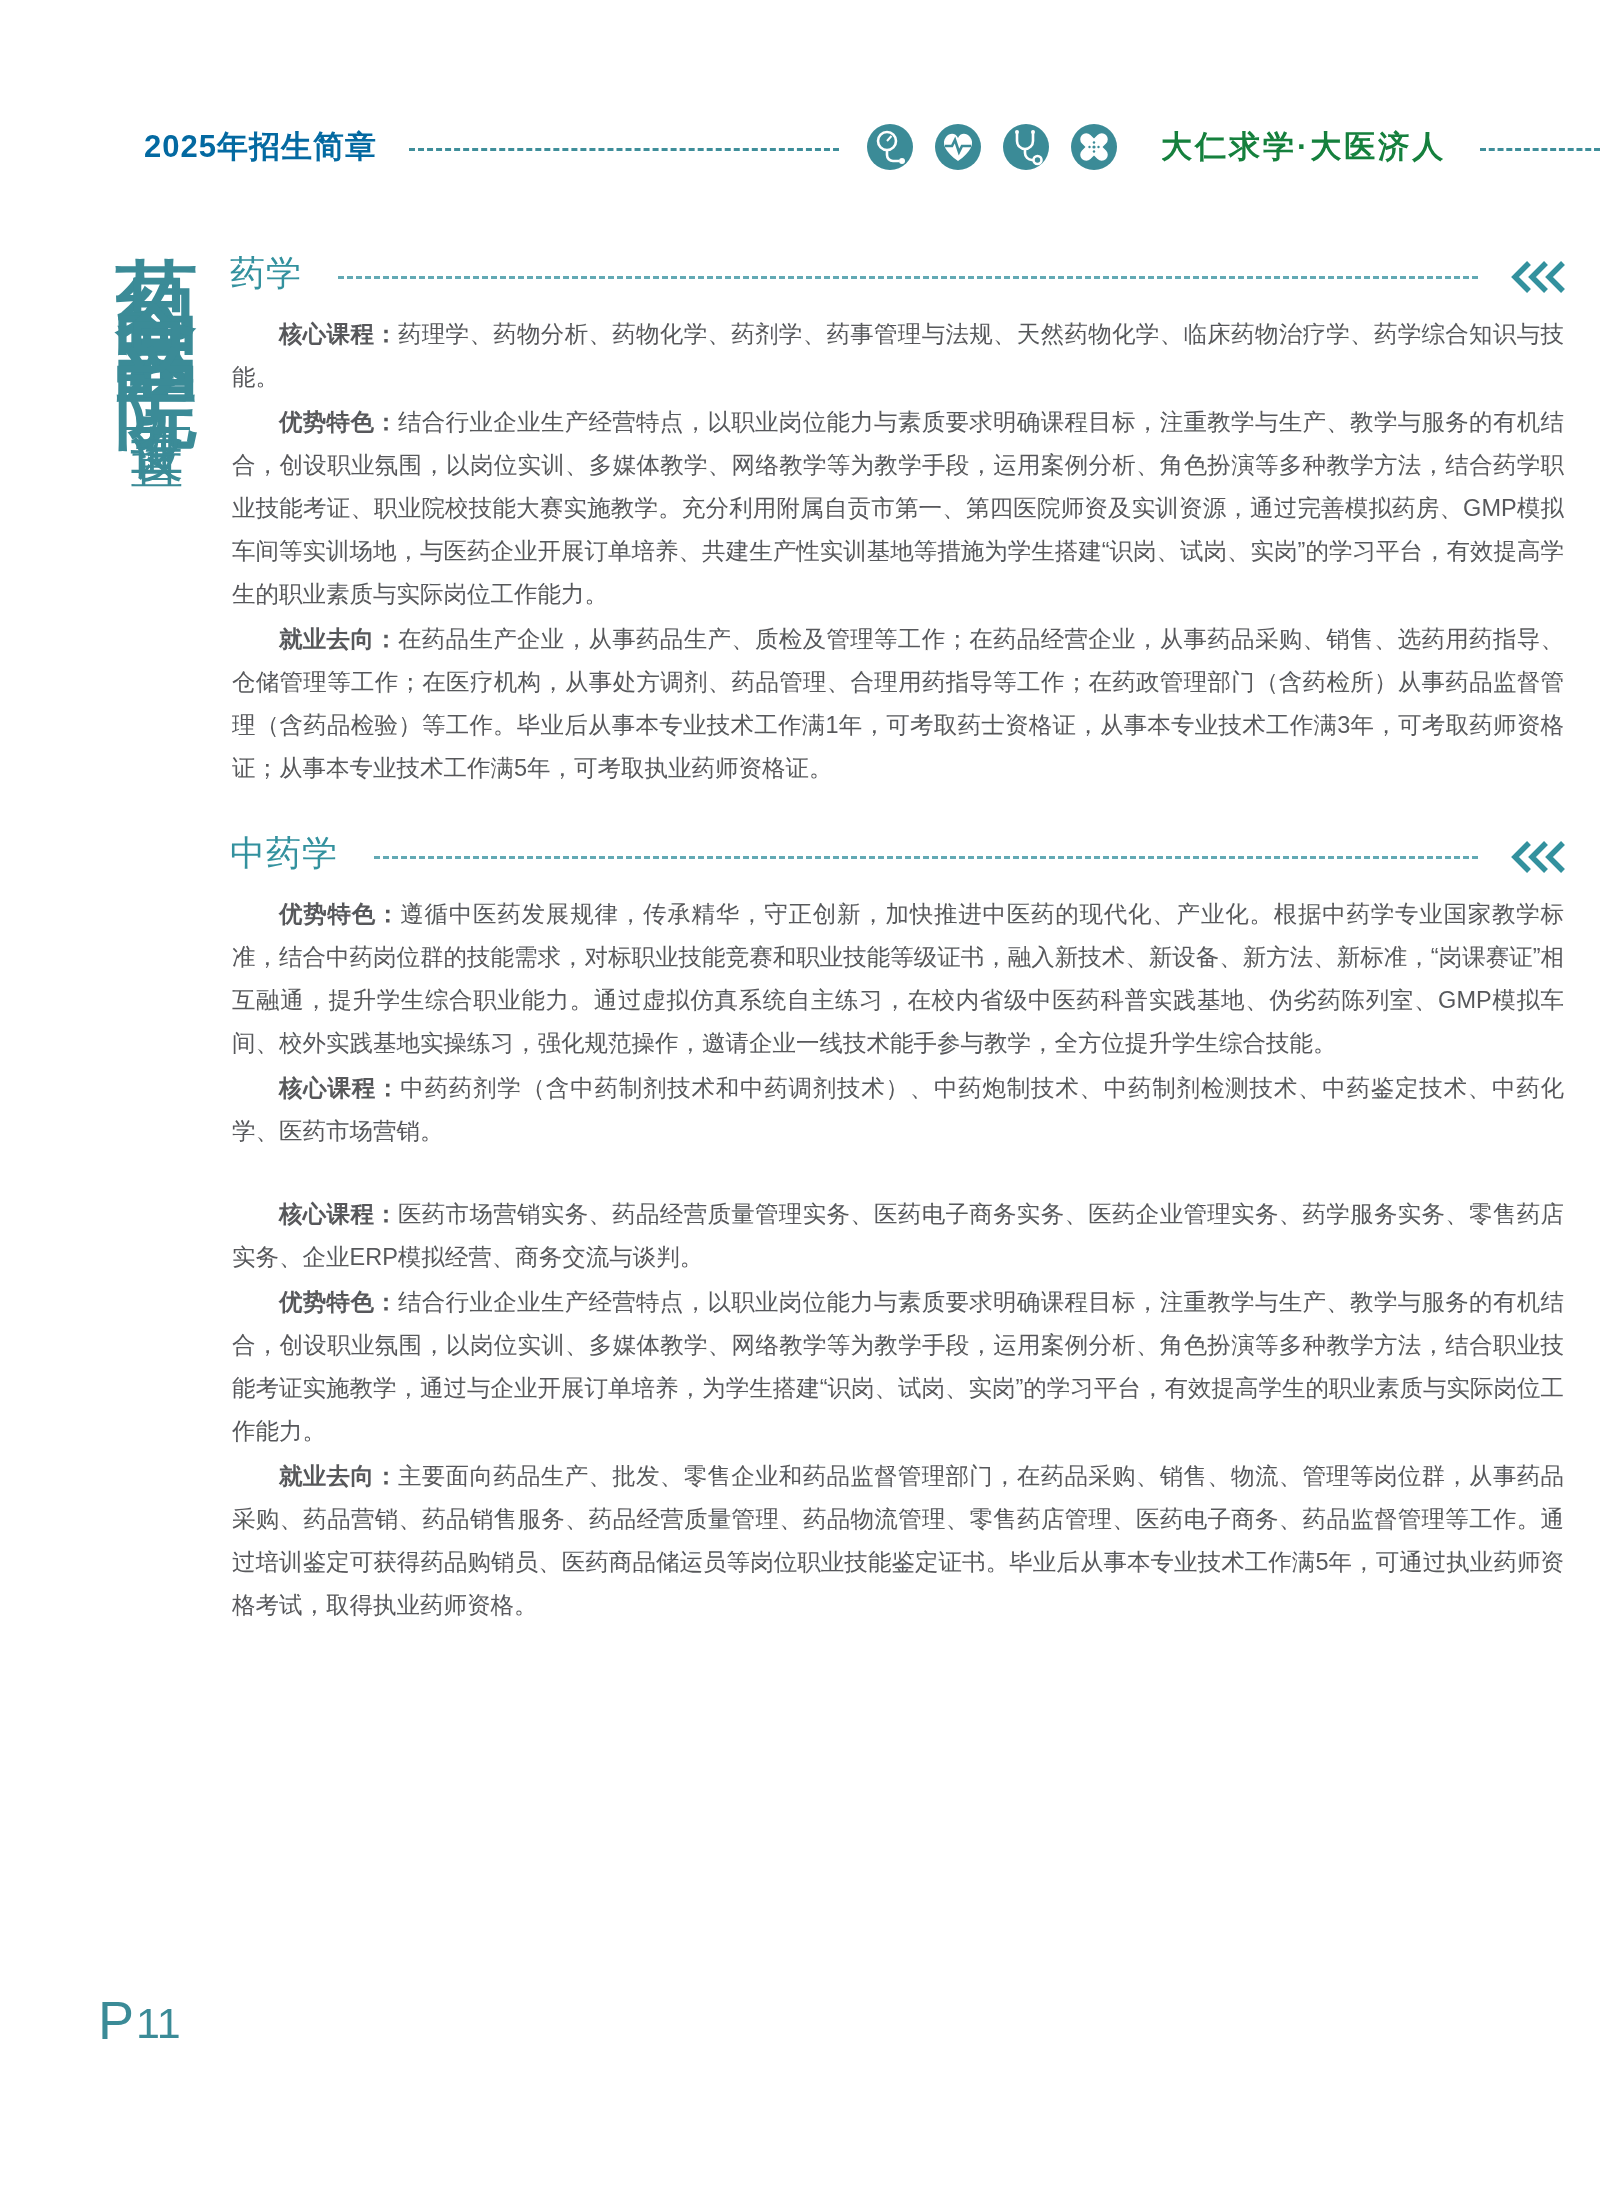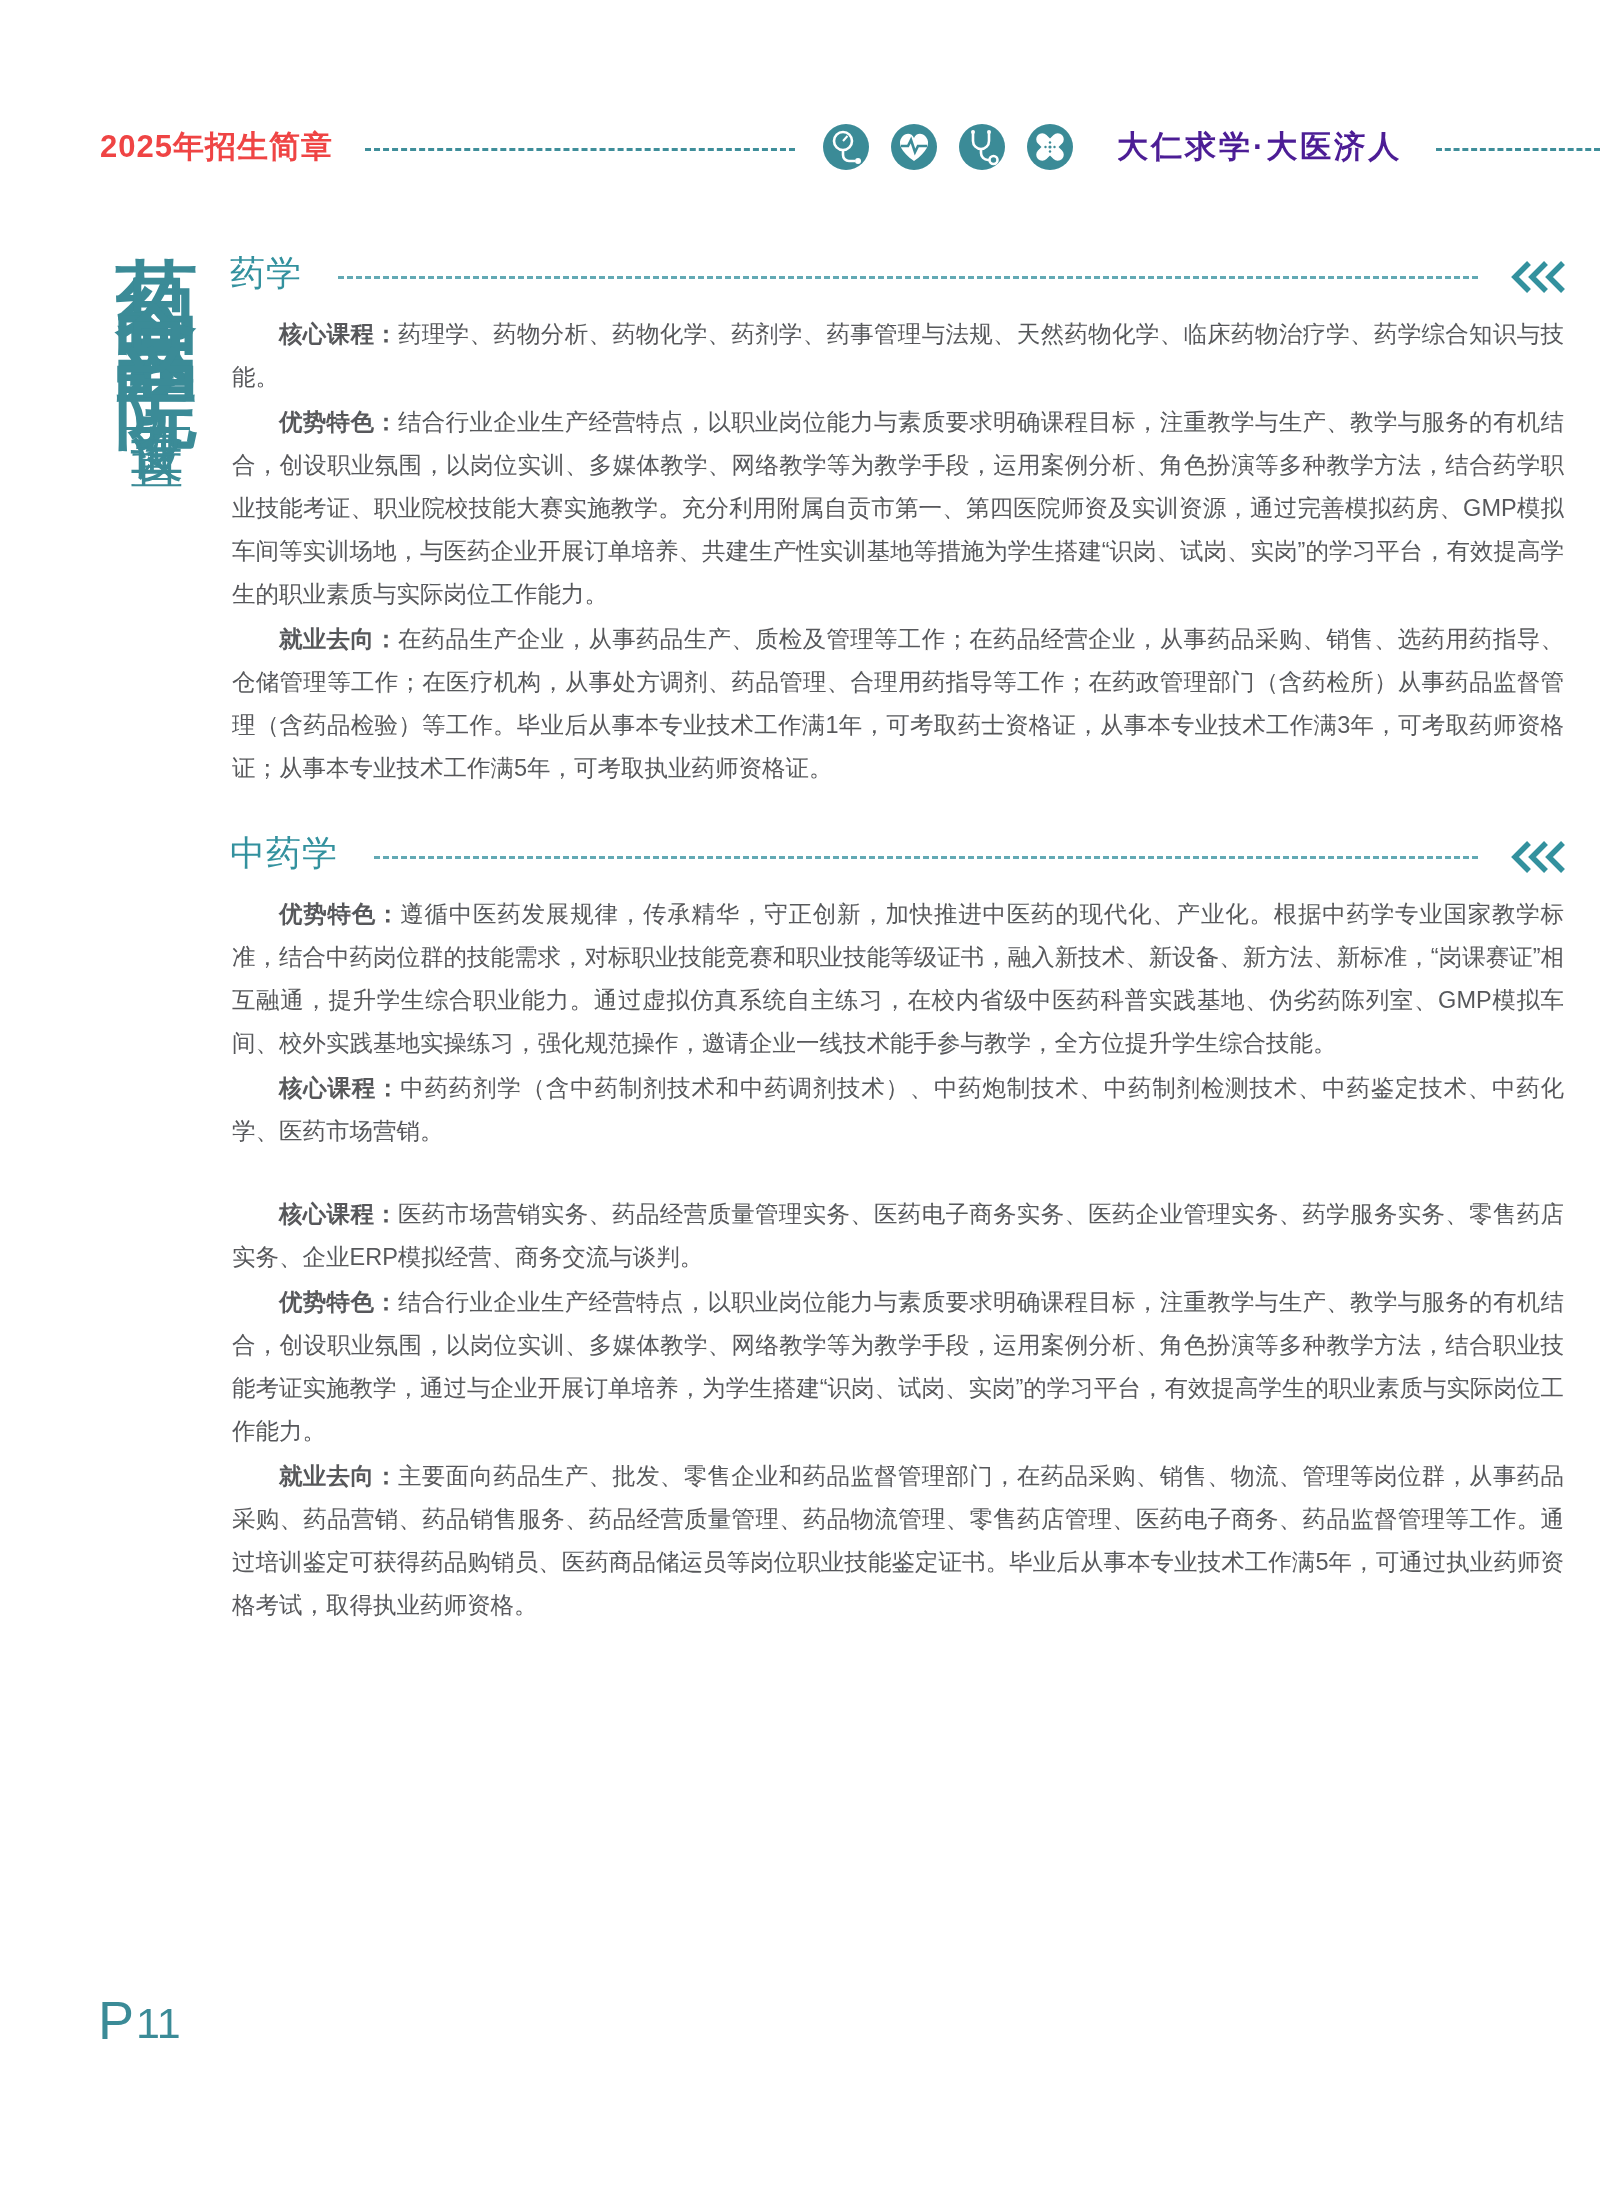--- a/index.html
+++ b/index.html
@@ -9,32 +9,32 @@
     background:#ffffff;
     overflow:hidden;
     font-family:"Liberation Sans","DejaVu Sans",sans-serif;
   }
   
   .header{
     position:absolute;top:124px;left:100px;right:0;
     display:flex;align-items:center;
   }
   .header-title{
-    color:#ef4444;font-size:31px;font-weight:700;
-    letter-spacing:1px;white-space:nowrap;
+    color:#0369a1;font-size:31px;font-weight:700;
+    letter-spacing:1px;white-space:nowrap;margin-left:44px;
   }
   .hdash1{flex:0 0 430px;border-top:3.5px dashed #3F8E9A;margin:4px 28px 0 32px;height:0;}
   .hicons{display:flex;gap:22px;align-items:center;}
   .hicon{
     width:46px;height:46px;border-radius:50%;
     background:#3B8B97;display:flex;align-items:center;justify-content:center;
     flex:0 0 auto;
   }
   .motto{
-    color:#4c1d95;font-size:31px;font-weight:600;
+    color:#15803d;font-size:31px;font-weight:600;
     letter-spacing:3px;margin-left:44px;white-space:nowrap;
   }
   .hdash2{flex:1;border-top:3.5px dashed #3F8E9A;margin:4px 0 0 34px;height:0;}
   
   .sidebar{
     position:absolute;left:94px;top:190px;width:128px;
     display:flex;flex-direction:column;align-items:center;
   }
   .college{
     writing-mode:vertical-rl;text-orientation:upright;

